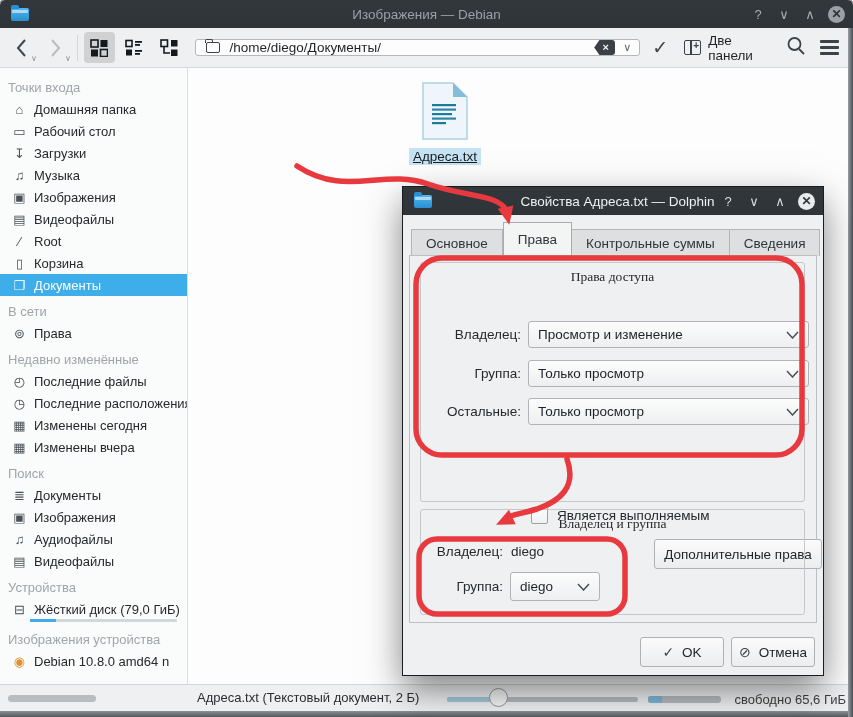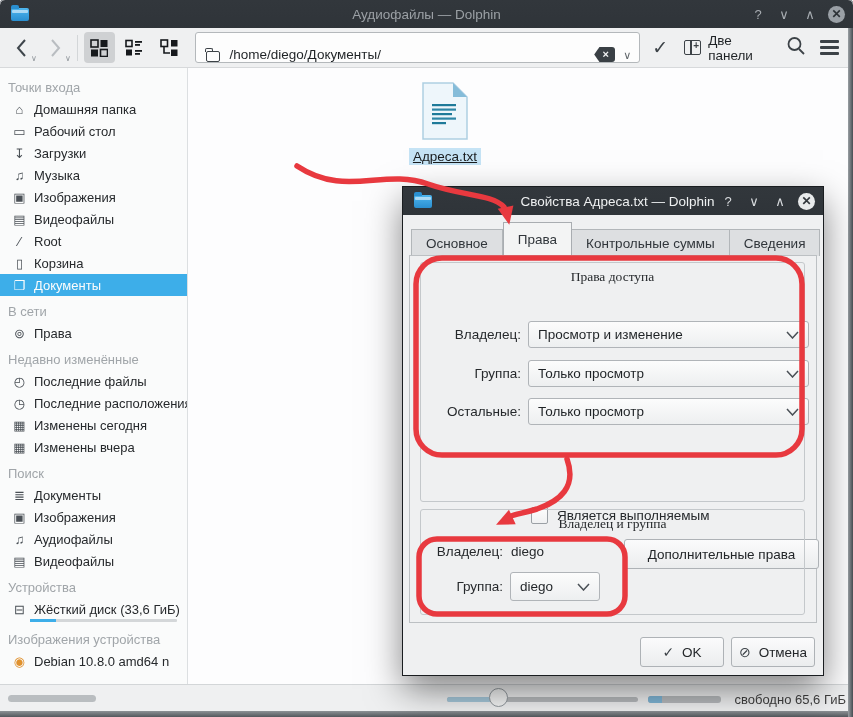--- a/index.html
+++ b/index.html
@@ -28,22 +28,22 @@
   .titlebar .folder-ico{ margin-left:11px; }
   
   .toolbar{ position:absolute; left:0; top:28px; width:100%; height:40px;
     background:#eff0f1; border-bottom:1px solid #d7d9db; display:flex; align-items:center; }
   .nav{ position:relative; width:34px; height:30px; display:flex; align-items:center; justify-content:center; }
   .nav svg{ display:block; }
   .nav .sub{ position:absolute; right:2px; bottom:0px; font-size:8px; color:#8f959a; }
   .tsep{ width:1px; height:26px; background:#d3d6d8; margin:0 4px; }
   .viewbtn{ width:31px; height:31px; border-radius:4px; display:flex; align-items:center; justify-content:center; margin:0 2px; }
   .viewbtn.sel{ background:#cfd1d3; }
-  .urlbar{ margin-left:8px; width:447px; height:31px; background:#fdfdfd; border:1px solid #b4b8bb;
-    border-radius:3px; display:flex; align-items:flex-end; padding:0 6px; }
+  .urlbar{ margin-left:8px; width:447px; height:17px; background:#fdfdfd; border:1px solid #b4b8bb;
+    border-radius:3px; display:flex; align-items:center; padding:0 6px; }
   .urlbar .folder-o{ width:14px; height:11px; border:1.6px solid #3c4247; border-radius:2px; position:relative; margin:0 4px; }
   .urlbar .folder-o::before{ content:""; position:absolute; left:-1.6px; top:-4px; width:6px; height:3px;
     border:1.6px solid #3c4247; border-bottom:none; border-radius:2px 2px 0 0; }
   .urlbar .path{ margin-left:6px; font-size:13.5px; color:#1f2326; flex:1; white-space:nowrap; }
   .clear-chip{ width:21px; height:15px; background:#3a4045; border-radius:3px 3px 3px 3px; color:#f2f3f4;
     font-size:11px; line-height:15px; text-align:center; font-weight:bold;
     clip-path:polygon(25% 0,100% 0,100% 100%,25% 100%,0 50%); padding-left:2px; }
   .chev{ color:#5f6569; font-size:11px; margin:0 2px 0 8px; }
   .tool-check{ font-size:19px; color:#3c4247; margin:0 10px 0 12px; }
   .splitbtn{ display:flex; align-items:center; gap:7px; padding:4px 6px; }
@@ -113,38 +113,38 @@
   .combo svg{ flex:none; margin-left:8px; }
   .combo.wide{ width:281px; }
   .combo.small{ width:90px; height:29px; }
   .checkrow{ position:absolute; left:110px; top:244px; display:flex; align-items:center; gap:9px; }
   .checkbox{ width:17px; height:17px; border:1px solid #9ba0a5; border-radius:2px;
     background:linear-gradient(#fdfdfd,#f0f1f2); }
   .checkrow .clabel{ font-size:13.5px; color:#26292c; }
   .btn{ height:30px; border:1px solid #aeb2b6; border-radius:3px;
     background:linear-gradient(#fbfbfc,#ebedee); font-size:13.5px; color:#232629;
     display:flex; align-items:center; justify-content:center; gap:8px; }
-  .adv-btn{ position:absolute; left:203px; top:276px; width:195px; }
+  .adv-btn{ position:absolute; left:233px; top:276px; width:168px; }
   .ownrow{ position:absolute; display:flex; align-items:center; }
   .ownrow .plabel{ width:82px; text-align:right; font-size:13.5px; color:#26292c; }
   .ownrow .pvalue{ margin-left:8px; font-size:13.5px; color:#26292c; }
   .ok-btn{ position:absolute; left:237px; top:450px; width:84px; }
   .cancel-btn{ position:absolute; left:328px; top:450px; width:84px; }
   .btn .g{ font-size:14px; color:#3c4247; }
   
   .annot{ position:absolute; left:0; top:0; width:853px; height:717px; z-index:20; pointer-events:none; }
 </style>
 </head>
 <body>
 
 <div class="screen">
 
   <div class="titlebar">
     <span class="folder-ico"></span>
-    <span class="apptitle">Аудиофайлы — Dolphin</span>
+    <span class="apptitle">Изображения — Debian</span>
     <span class="win-btns">
       <span class="wbtn">?</span>
       <span class="wbtn">∨</span>
       <span class="wbtn">∧</span>
       <span class="wbtn close">✕</span>
     </span>
   </div>
 
   <div class="toolbar">
     <span class="nav" style="margin-left:5px">
@@ -286,21 +286,21 @@
             <span class="sb-icon">♫</span>
             <span>Аудиофайлы</span>
           </div>
           <div class="sb-item">
             <span class="sb-icon">▤</span>
             <span>Видеофайлы</span>
           </div>
           <div class="sb-header">Устройства</div>
           <div class="sb-item has-cap">
             <span class="sb-icon">⊟</span>
-            <span>Жёсткий диск (33,6 ГиБ)</span>
+            <span>Жёсткий диск (79,0 ГиБ)</span>
             <div class="sb-cap">
               <i></i>
             </div>
           </div>
           <div class="sb-header">Изображения устройства</div>
           <div class="sb-item">
             <span class="sb-icon orange">◉</span>
             <span>Debian 10.8.0 amd64 n</span>
           </div>
         </div>
@@ -317,20 +317,21 @@
           <rect x="10" y="40" width="14" height="2.2" fill="#1e7a99"></rect>
         </svg>
         <br>
         <span class="fname">Адреса.txt</span>
       </div>
     </div>
   </div>
 
   <div class="statusbar">
     <span class="sb-scroll"></span>
+    <span class="status-text">Адреса.txt (Текстовый документ, 2 Б)</span>
     <span class="zoom-track">
         <i></i>
       </span>
     <span class="zoom-handle"></span>
     <span class="cap-bar">
         <i></i>
       </span>
     <span class="free-text">свободно 65,6 ГиБ</span>
   </div>
   <div class="win-bottom"></div>

